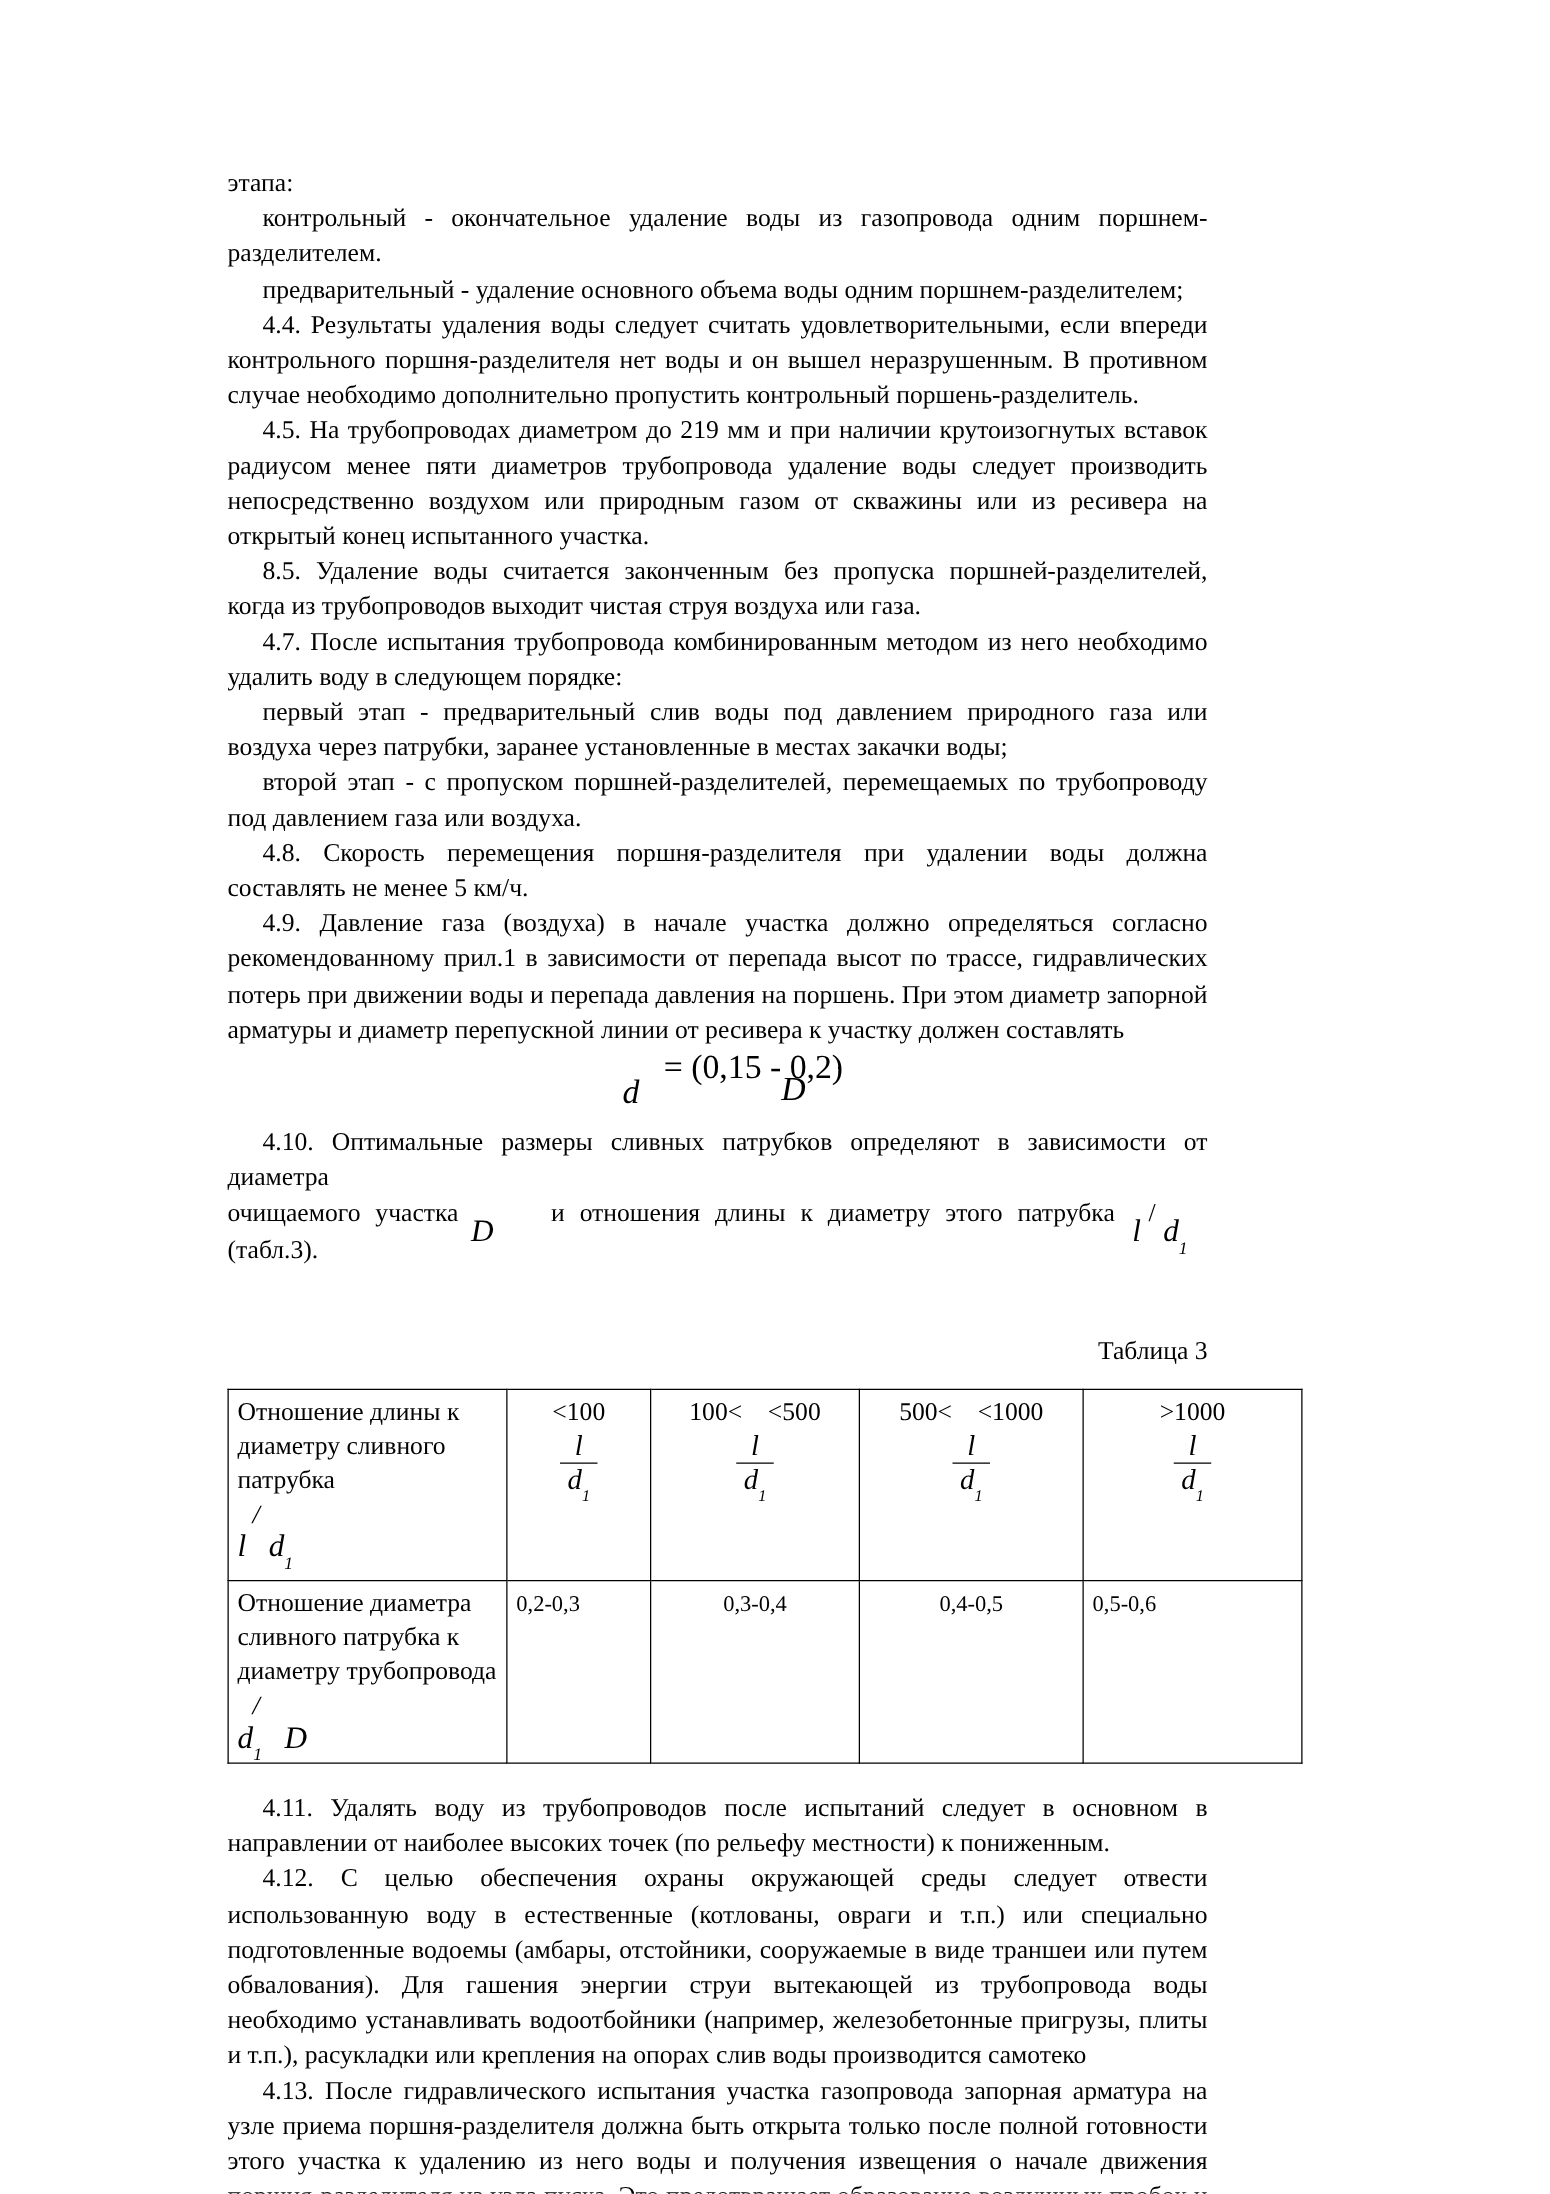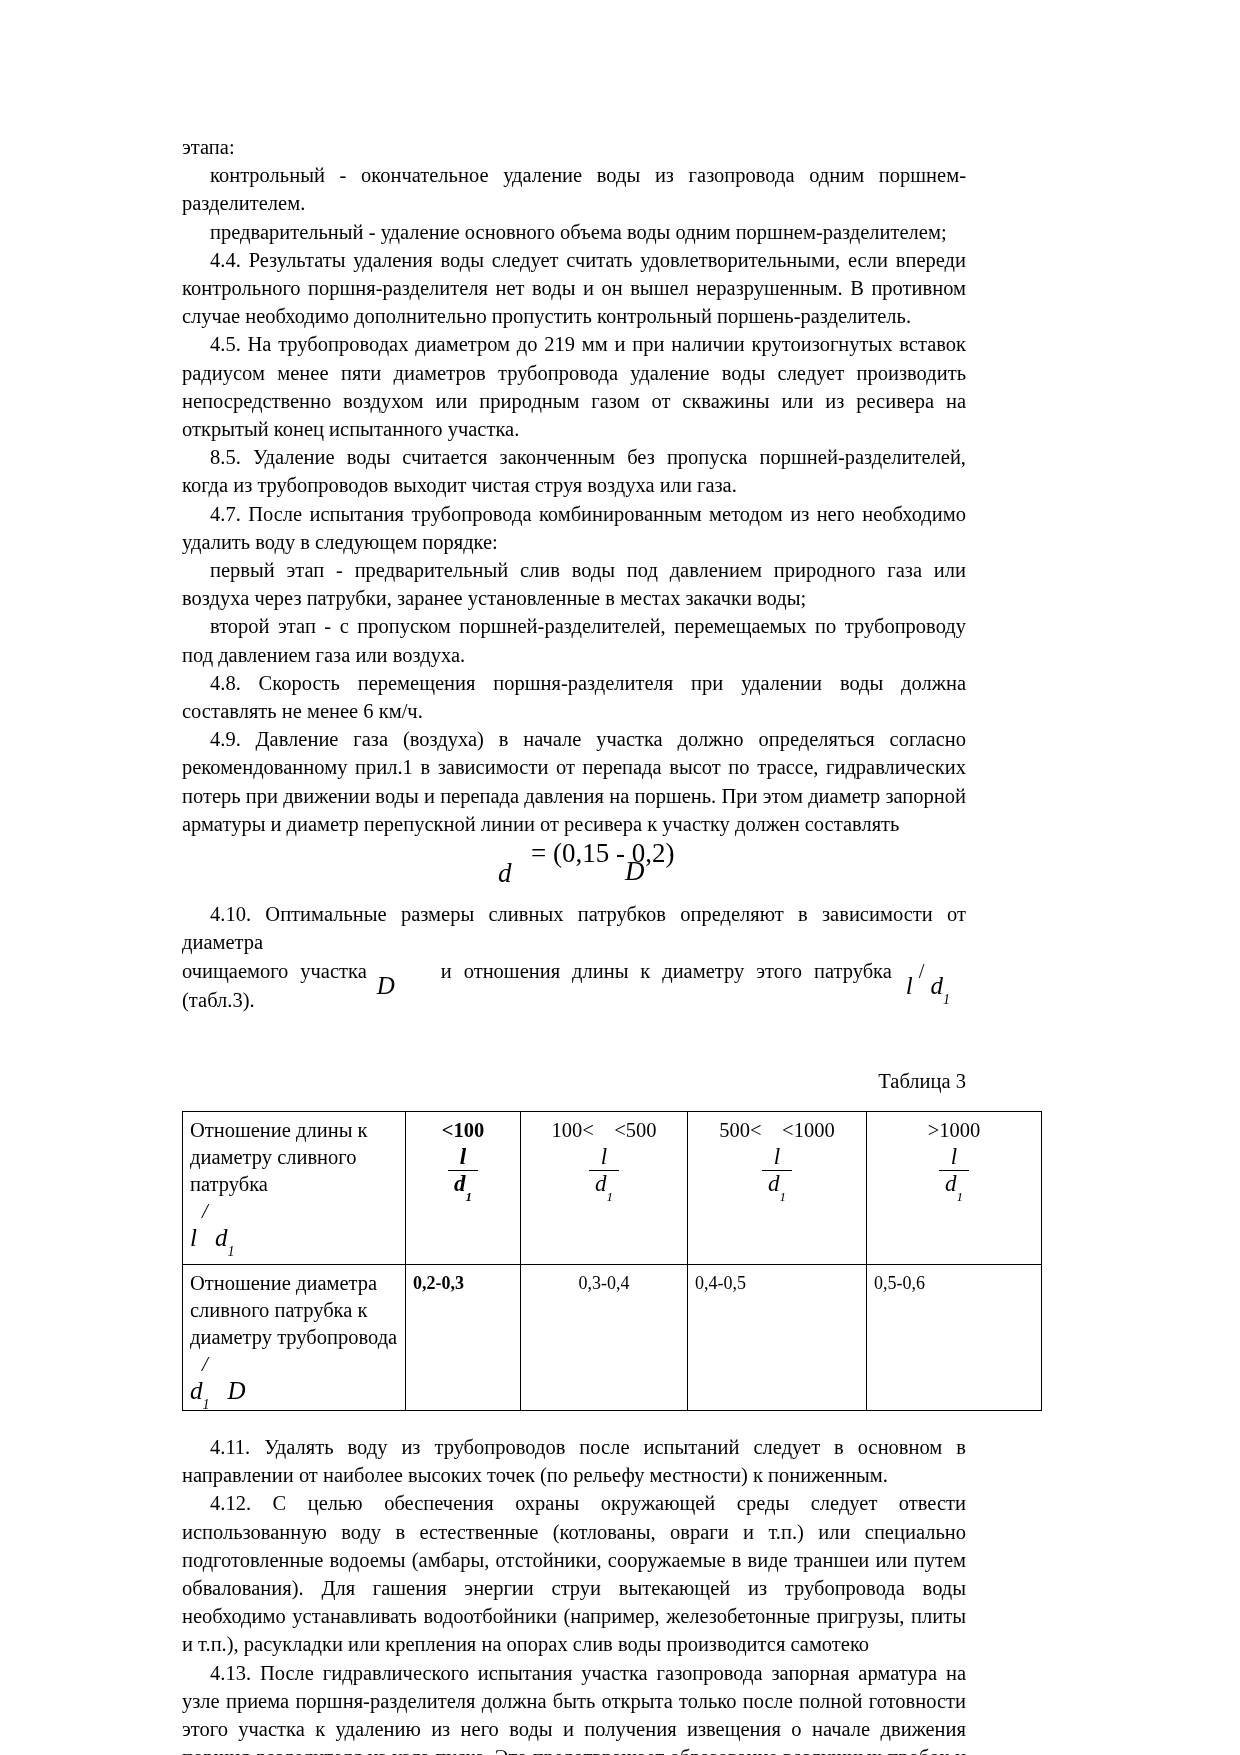--- a/index.html
+++ b/index.html
@@ -101,21 +101,21 @@
     table-layout: fixed;
     font-size: 20.5px;
   }
   table.t3 td {
     border: 1.6px solid #000;
     vertical-align: top;
     padding: 5px 7px 5px 7px;
     line-height: 27px;
   }
   td.hdr-left { width: 208px; }
-  td.c1 { width: 100px; font-weight: bold; }
+  td.c1 { width: 100px; }
   td.c2 { width: 152px; }
   td.c3 { width: 164px; }
   td.c4 { width: 160px; }
 
   .cellhdr-text {
     font-size: 20.5px;
     line-height: 27px;
   }
   .frac {
     display: inline-block;
@@ -186,21 +186,21 @@
 
     <p class="para noindent">этапа:</p>
     <p class="para indent">контрольный - окончательное удаление воды из газопровода одним поршнем-разделителем.</p>
     <p class="para indent">предварительный - удаление основного объема воды одним поршнем-разделителем;</p>
     <p class="para indent">4.4. Результаты удаления воды следует считать удовлетворительными, если впереди контрольного поршня-разделителя нет воды и он вышел неразрушенным. В противном случае необходимо дополнительно пропустить контрольный поршень-разделитель.</p>
     <p class="para indent">4.5. На трубопроводах диаметром до 219 мм и при наличии крутоизогнутых вставок радиусом менее пяти диаметров трубопровода удаление воды следует производить непосредственно воздухом или природным газом от скважины или из ресивера на открытый конец испытанного участка.</p>
     <p class="para indent">8.5. Удаление воды считается законченным без пропуска поршней-разделителей, когда из трубопроводов выходит чистая струя воздуха или газа.</p>
     <p class="para indent">4.7. После испытания трубопровода комбинированным методом из него необходимо удалить воду в следующем порядке:</p>
     <p class="para indent">первый этап - предварительный слив воды под давлением природного газа или воздуха через патрубки, заранее установленные в местах закачки воды;</p>
     <p class="para indent">второй этап - с пропуском поршней-разделителей, перемещаемых по трубопроводу под давлением газа или воздуха.</p>
-    <p class="para indent">4.8. Скорость перемещения поршня-разделителя при удалении воды должна составлять не менее 6 км/ч.</p>
+    <p class="para indent">4.8. Скорость перемещения поршня-разделителя при удалении воды должна составлять не менее 5 км/ч.</p>
     <p class="para indent">4.9. Давление газа (воздуха) в начале участка должно определяться согласно рекомендованному прил.1 в зависимости от перепада высот по трассе, гидравлических потерь при движении воды и перепада давления на поршень. При этом диаметр запорной арматуры и диаметр перепускной линии от ресивера к участку должен составлять</p>
 
     <div class="formula-line">
       <span class="f-d">d</span>
       <span class="f-eq">= (0,15 - 0,2)</span>
       <span class="f-D">D</span>
       <span class="f-dot">.</span>
     </div>
 
     <p class="para indent noindent" style="text-indent:28px;">4.10. Оптимальные размеры сливных патрубков определяют в зависимости от диаметра</p>
@@ -268,21 +268,21 @@
         <tr>
           <td class="hdr-left" style="height:128px;">
             <span class="cellhdr-text">Отношение диаметра</span><br>
             <span class="cellhdr-text">сливного патрубка к</span><br>
             <span class="cellhdr-text">диаметру трубопровода</span>
             <span class="slash-stack"><span class="sl">/</span></span>
             <span class="varline"><span><span>d</span><sub>1</sub></span><span class="sp"></span><span>D</span></span>
           </td>
           <td class="c1 valcell">0,2-0,3</td>
           <td class="c2 valcell" style="text-align:center;">0,3-0,4</td>
-          <td class="c3 valcell" style="text-align:left;margin-top:28px;">0,4-0,5</td>
+          <td class="c3 valcell" style="text-align:center;margin-top:28px;">0,4-0,5</td>
           <td class="c4 valcell">0,5-0,6</td>
         </tr>
       </tbody>
     </table>
 
     <div style="height:22px;"></div>
 
     <p class="para indent">4.11. Удалять воду из трубопроводов после испытаний следует в основном в направлении от наиболее высоких точек (по рельефу местности) к пониженным.</p>
     <p class="para indent">4.12. С целью обеспечения охраны окружающей среды следует отвести использованную воду в естественные (котлованы, овраги и т.п.) или специально подготовленные водоемы (амбары, отстойники, сооружаемые в виде траншеи или путем обвалования). Для гашения энергии струи вытекающей из трубопровода воды необходимо устанавливать водоотбойники (например, железобетонные пригрузы, плиты и т.п.), расукладки или крепления на опорах слив воды производится самотеко</p>
     <p class="para indent">4.13. После гидравлического испытания участка газопровода запорная арматура на узле приема поршня-разделителя должна быть открыта только после полной готовности этого участка к удалению из него воды и получения извещения о начале движения поршня-разделителя из узла пуска. Это предотвращает образование воздушных пробок и снижает давление воздуха (газа), необходимое для удаления воды.</p>

